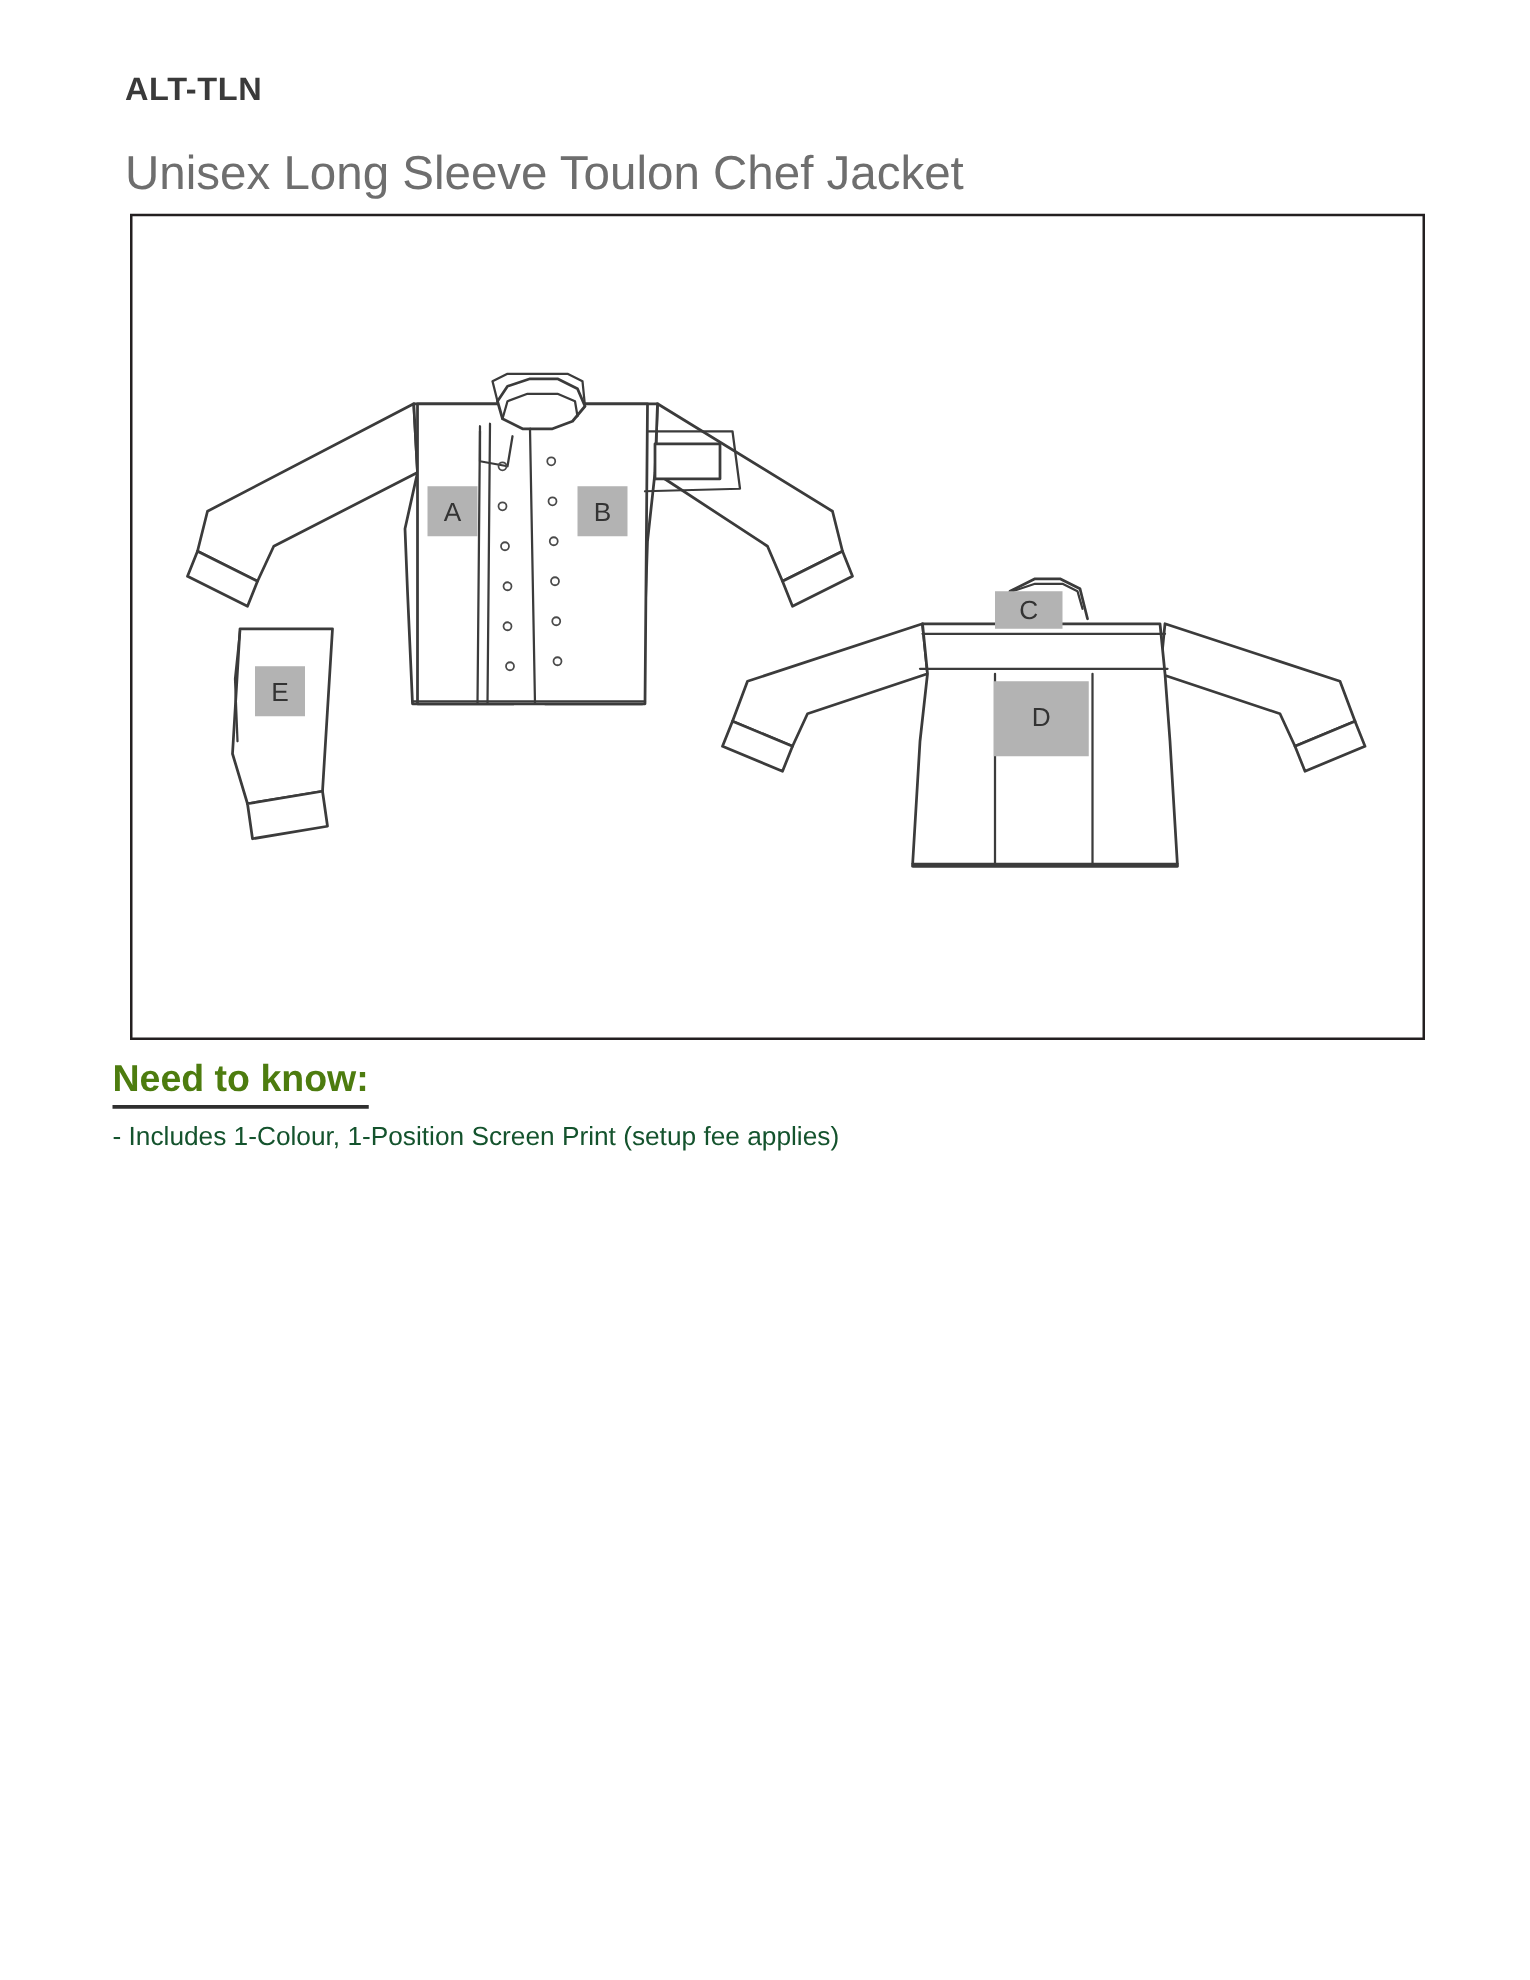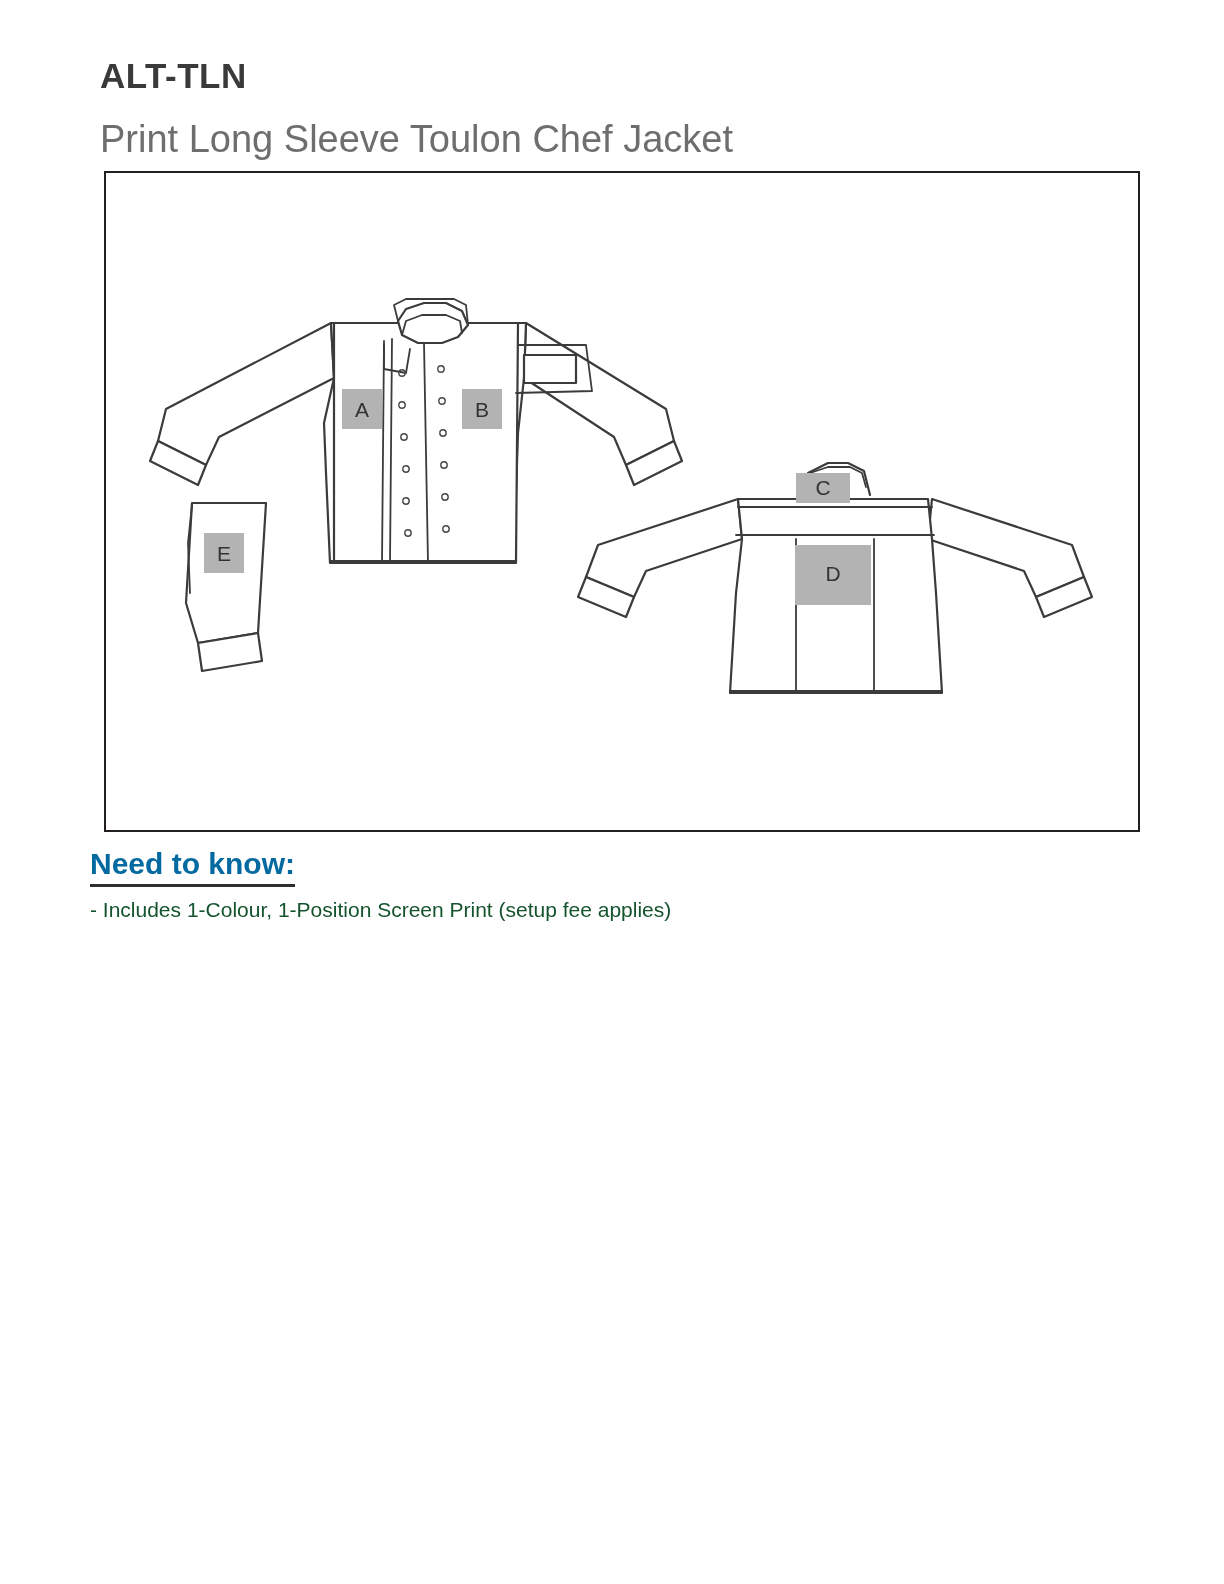--- a/index.html
+++ b/index.html
@@ -18,21 +18,21 @@
   .page {
     position: absolute;
     left: 0; top: 0;
     width: 1224px;
     height: 1584px;
   }
   .product-code {
     position: absolute;
     left: 100px;
     top: 56px;
-    font-size: 35px;
+    font-size: 26px;
     font-weight: bold;
     color: #3a3a3a;
     letter-spacing: 0.5px;
   }
   .product-name {
     position: absolute;
     left: 100px;
     top: 118px;
     font-size: 38px;
     font-weight: normal;
@@ -52,21 +52,21 @@
     position: absolute;
     left: 0;
     top: 0;
   }
   .need-to-know {
     position: absolute;
     left: 90px;
     top: 847px;
     font-size: 30px;
     font-weight: bold;
-    color: #0369a1;
+    color: #4d7c0f;
     border-bottom: 3px solid #2f2f2f;
     padding-bottom: 3px;
   }
   .note-line {
     position: absolute;
     left: 90px;
     top: 898px;
     font-size: 21px;
     color: #14532d;
   }
@@ -98,21 +98,21 @@
     stroke-width: 1.4;
   }
 </style>
 </head>
 <body>
 
 <div class="page">
 
   <div class="product-code">ALT-TLN</div>
 
-  <div class="product-name">Print Long Sleeve Toulon Chef Jacket</div>
+  <div class="product-name">Unisex Long Sleeve Toulon Chef Jacket</div>
 
   <div class="diagram-box">
     <svg class="diagram-svg" width="1032" height="657" viewBox="0 0 1032 657">
 
       <g>
 
         <path class="garment-line" d="M225 150 L60 236 L52 268 L100 292 L113 264 L228 205 Z"></path>
 
         <path class="garment-line" d="M52 268 L100 292 L92 312 L44 288 Z"></path>
 

